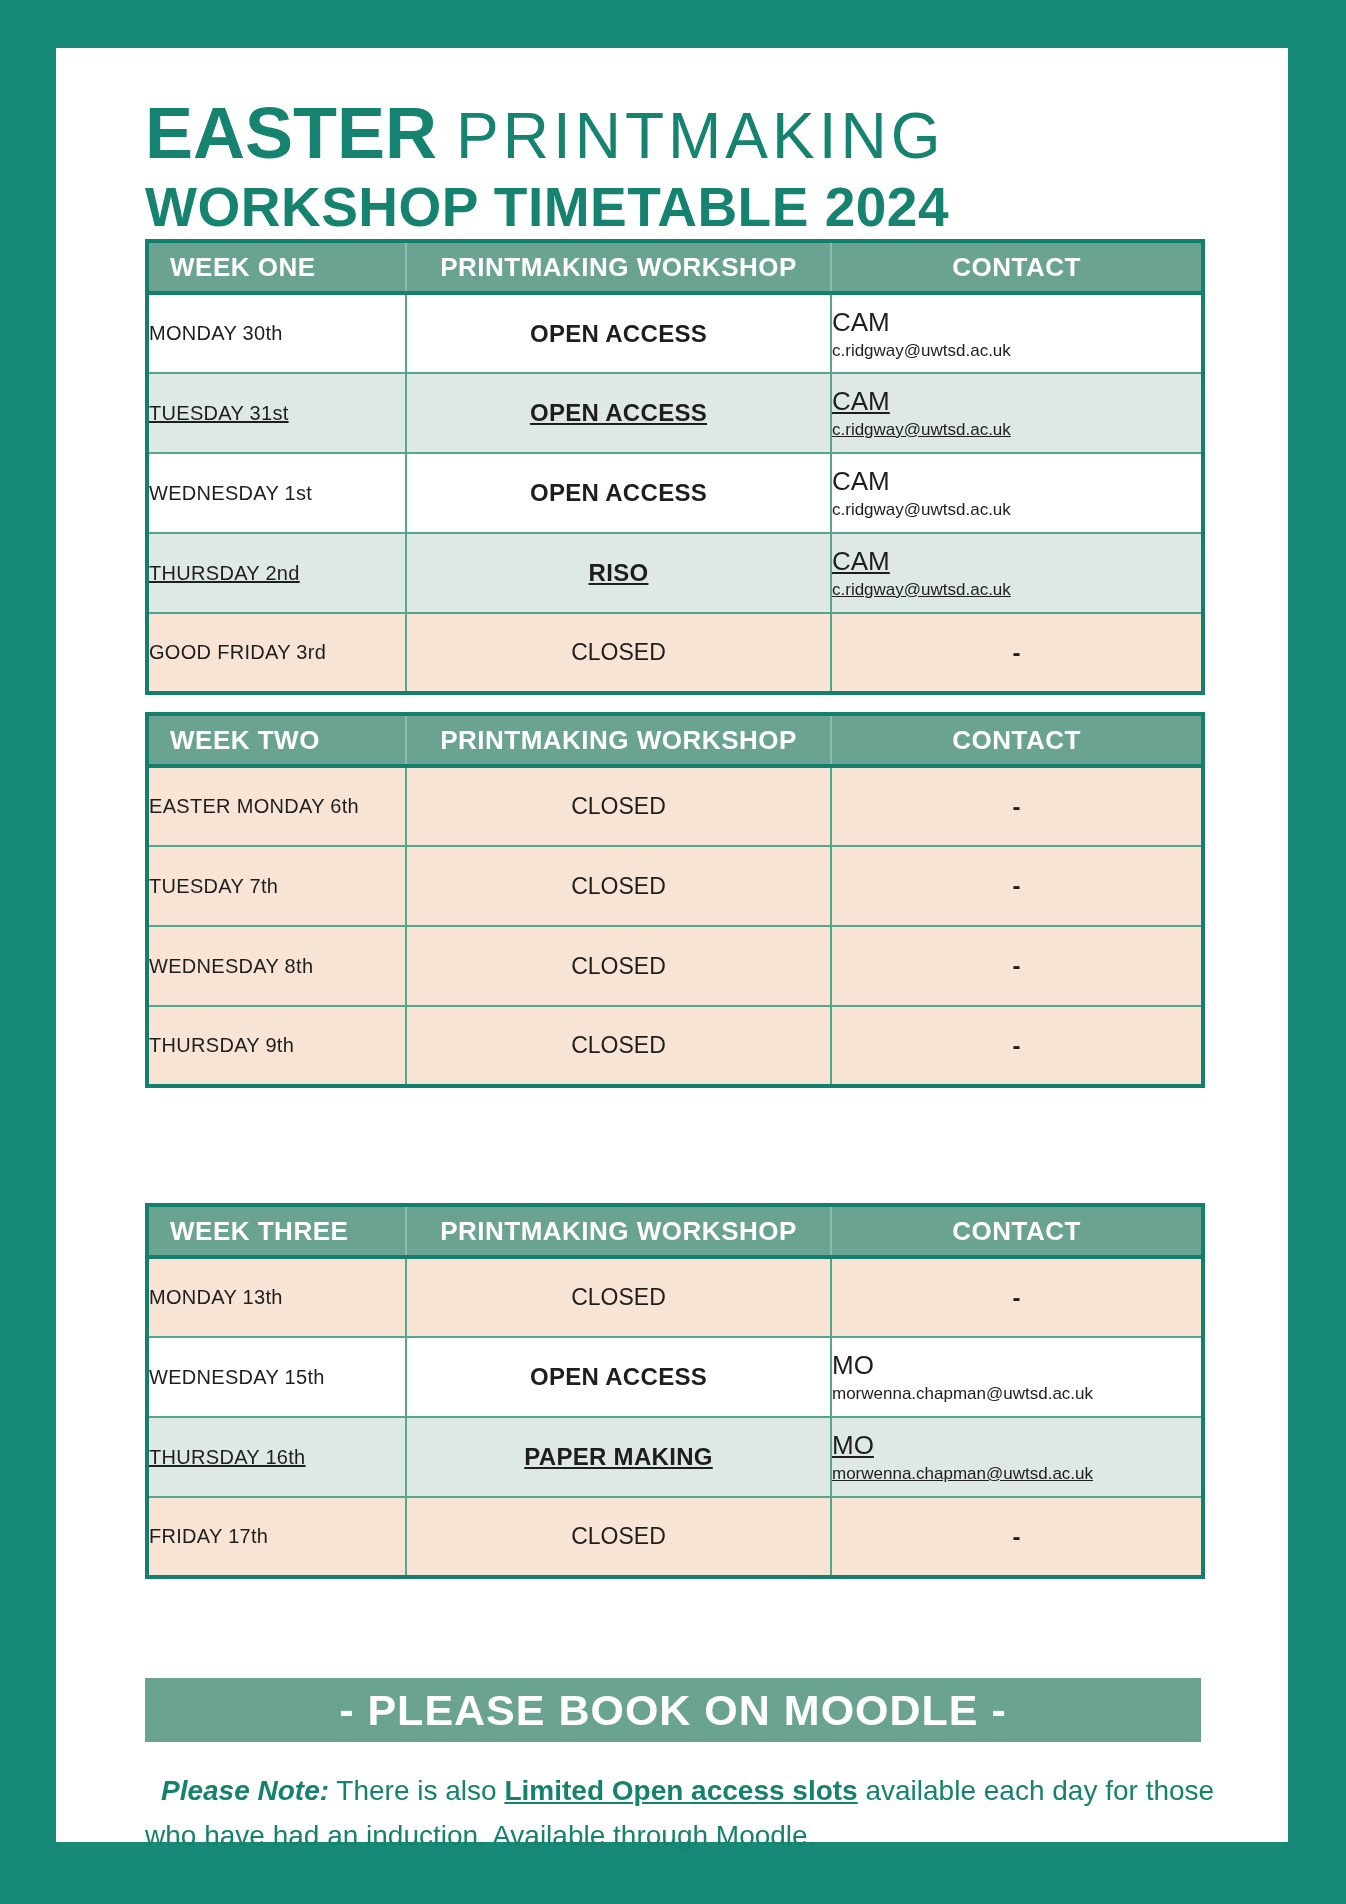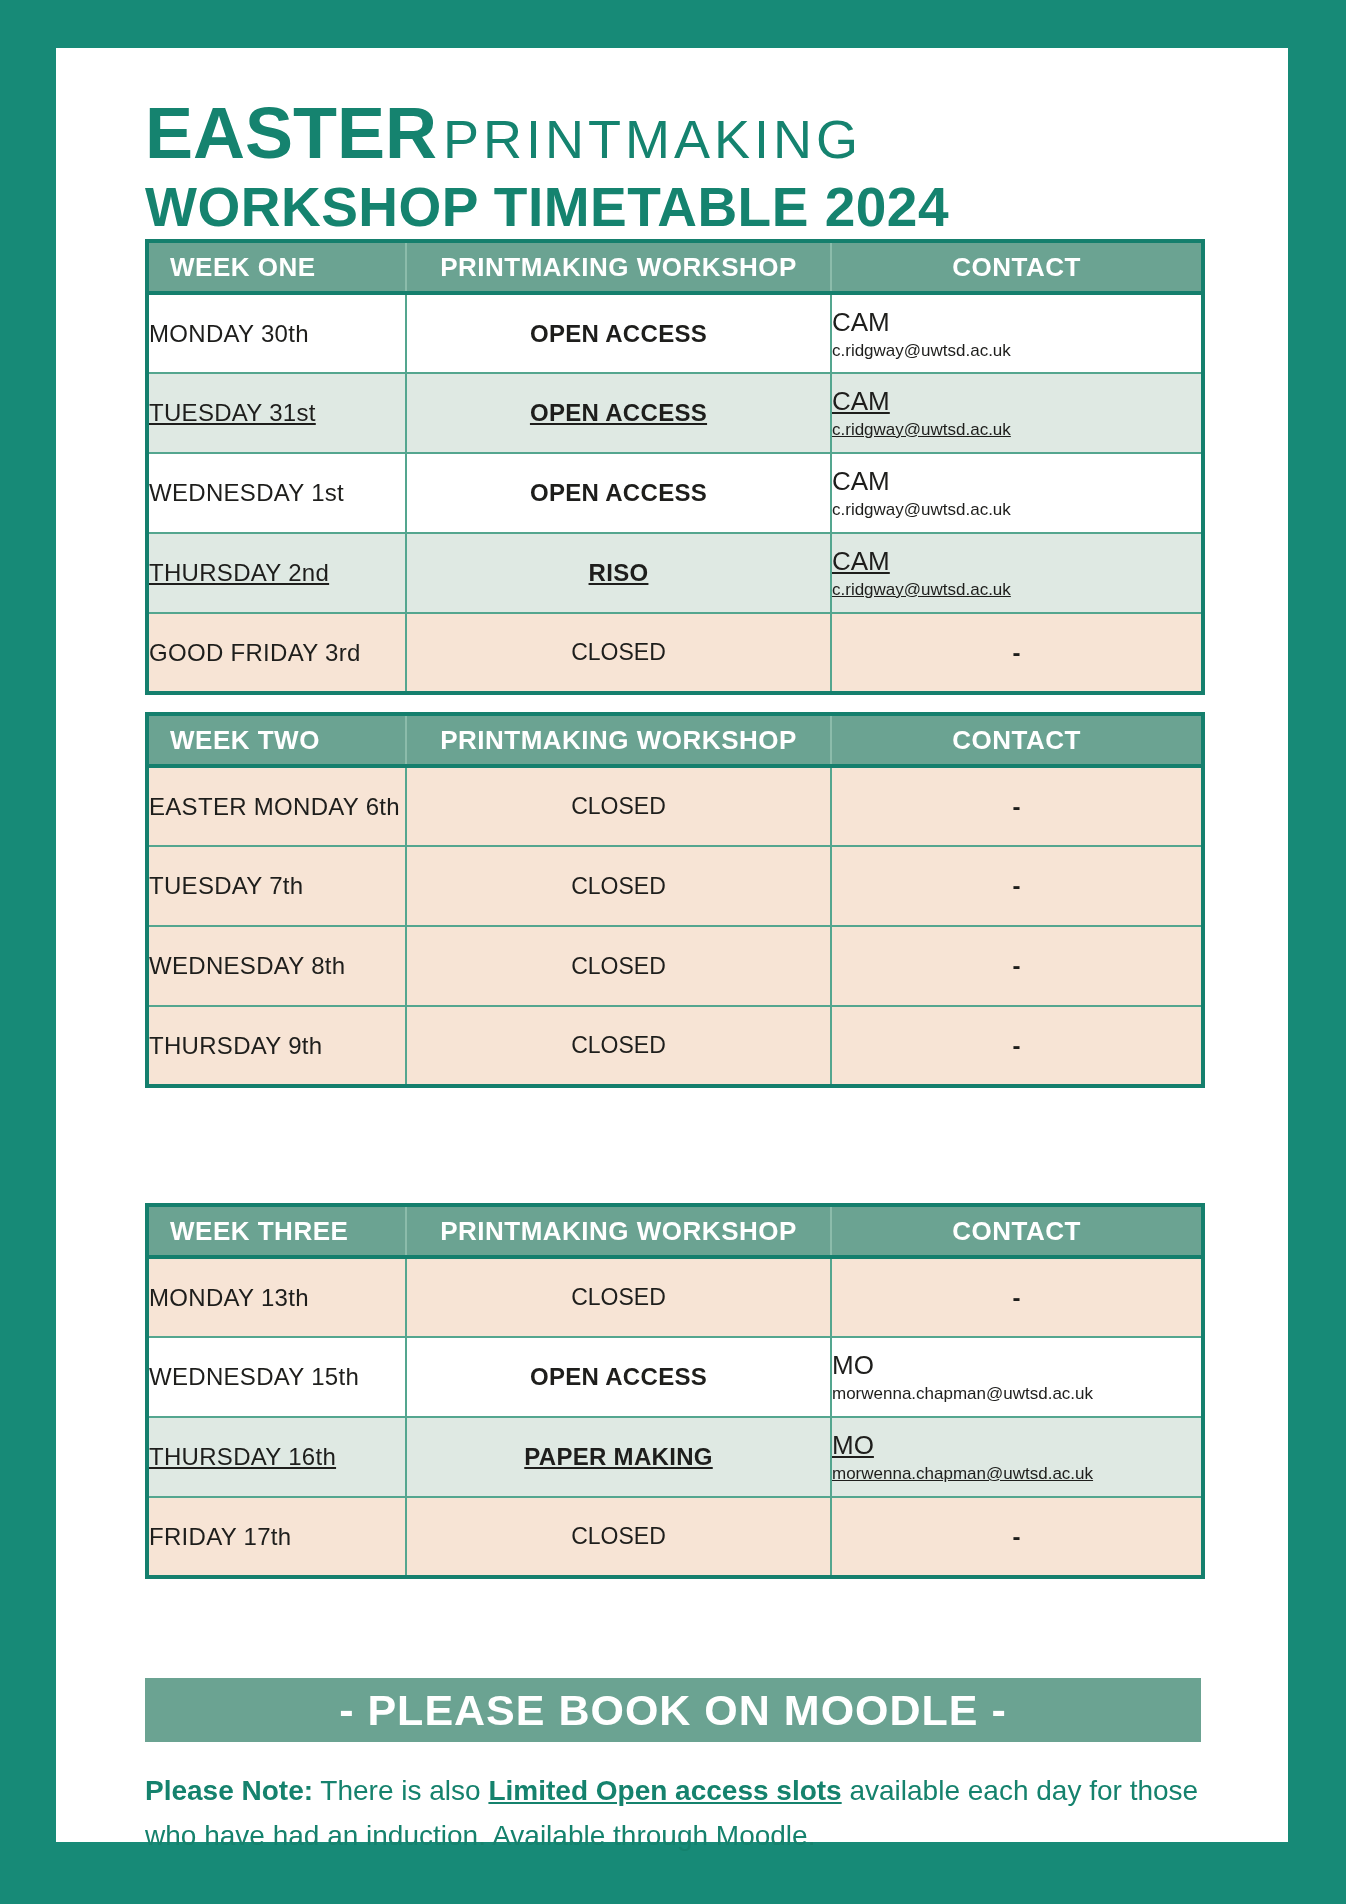--- a/index.html
+++ b/index.html
@@ -10,21 +10,21 @@
     position:relative;
   }
   .sheet{
     position:absolute;left:56px;top:48px;
     width:1232px;height:1794px;
     background:#ffffff;
   }
   
   .title{position:absolute;left:89px;top:58px;color:#15836f;line-height:55px;white-space:nowrap;}
   .title .l1b{font-size:72px;font-weight:800;letter-spacing:0px;}
-  .title .l1l{font-size:54px;font-weight:400;letter-spacing:4px;margin-left:6px;}
+  .title .l1l{font-size:64px;font-weight:400;letter-spacing:4px;margin-left:19px;}
   .title .l2{font-size:55px;font-weight:800;letter-spacing:0.5px;}
   
   table.tt{
     position:absolute;left:89px;
     width:1056px;table-layout:fixed;
     border-collapse:collapse;
     border:4px solid #157f6d;
   }
   table.tt col.c1{width:259px;}
   table.tt col.c2{width:425px;}
@@ -38,21 +38,21 @@
     border-bottom:4px solid #157f6d;
   }
   table.tt th.h-week{text-align:left;padding-left:21px;}
   table.tt tbody tr{height:80px;}
   table.tt tbody tr.tall{height:110px;}
   tr.row-white td{background:#ffffff;}
   tr.row-green td{background:#dfe9e3;text-decoration:underline;}
   tr.row-peach td{background:#f7e4d5;}
   td.day{
     text-align:left;padding-left:28px;
-    font-size:24px;color:#1e1e1c;letter-spacing:0.3px;
+    font-size:20px;color:#1e1e1c;letter-spacing:0.3px;
   }
   td.work{text-align:center;font-size:23px;color:#1e1e1c;}
   td.work.wbold{font-size:24px;font-weight:800;letter-spacing:0.3px;}
   td.contact{text-align:left;padding-left:28px;vertical-align:middle;color:#1e1e1c;}
   td.contact .cname{display:block;font-size:26px;margin-bottom:3px;}
   td.contact .cemail{display:block;font-size:17px;}
   td.contact.cdash{text-align:center;padding-left:0;font-size:24px;font-weight:700;}
   .t1{top:191px;border-radius:14px;}
   .t2{top:664px;}
   .t3{top:1155px;}
@@ -63,21 +63,21 @@
     background:#6ba392;color:#ffffff;
     font-size:43px;font-weight:800;letter-spacing:1px;
     text-align:center;line-height:64px;
   }
   
   .note{
     position:absolute;left:89px;top:1692px;
     width:1085px;
     color:#15826d;font-size:28px;line-height:45px;
   }
-  .note .np{font-weight:800;}
+  .note .np{font-weight:800;font-style:italic;margin-left:16px;}
   .note .nl{font-weight:800;text-decoration:underline;}
 </style>
 </head>
 <body>
 
 <div class="sheet">
 
   <div class="title">
     <div><span class="l1b">EASTER</span><span class="l1l">PRINTMAKING</span></div>
     <div class="l2">WORKSHOP TIMETABLE 2024</div>

